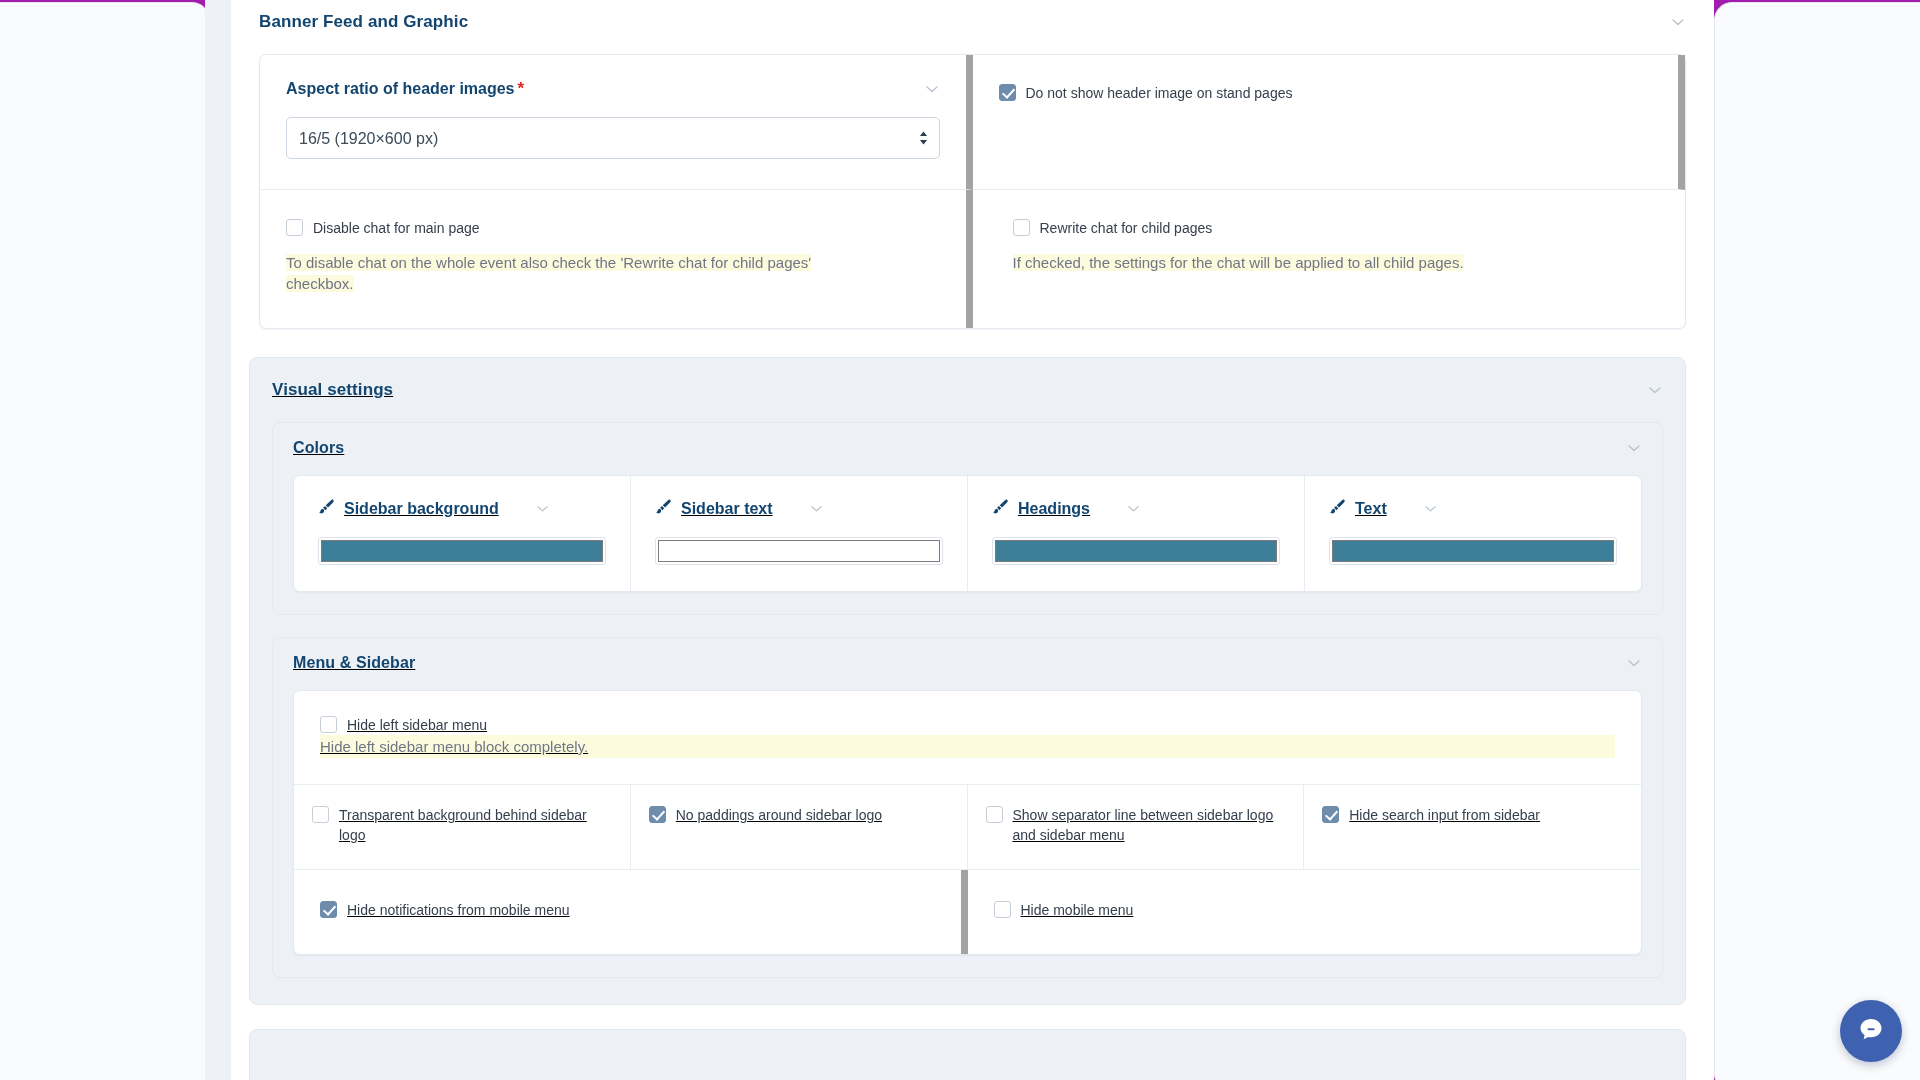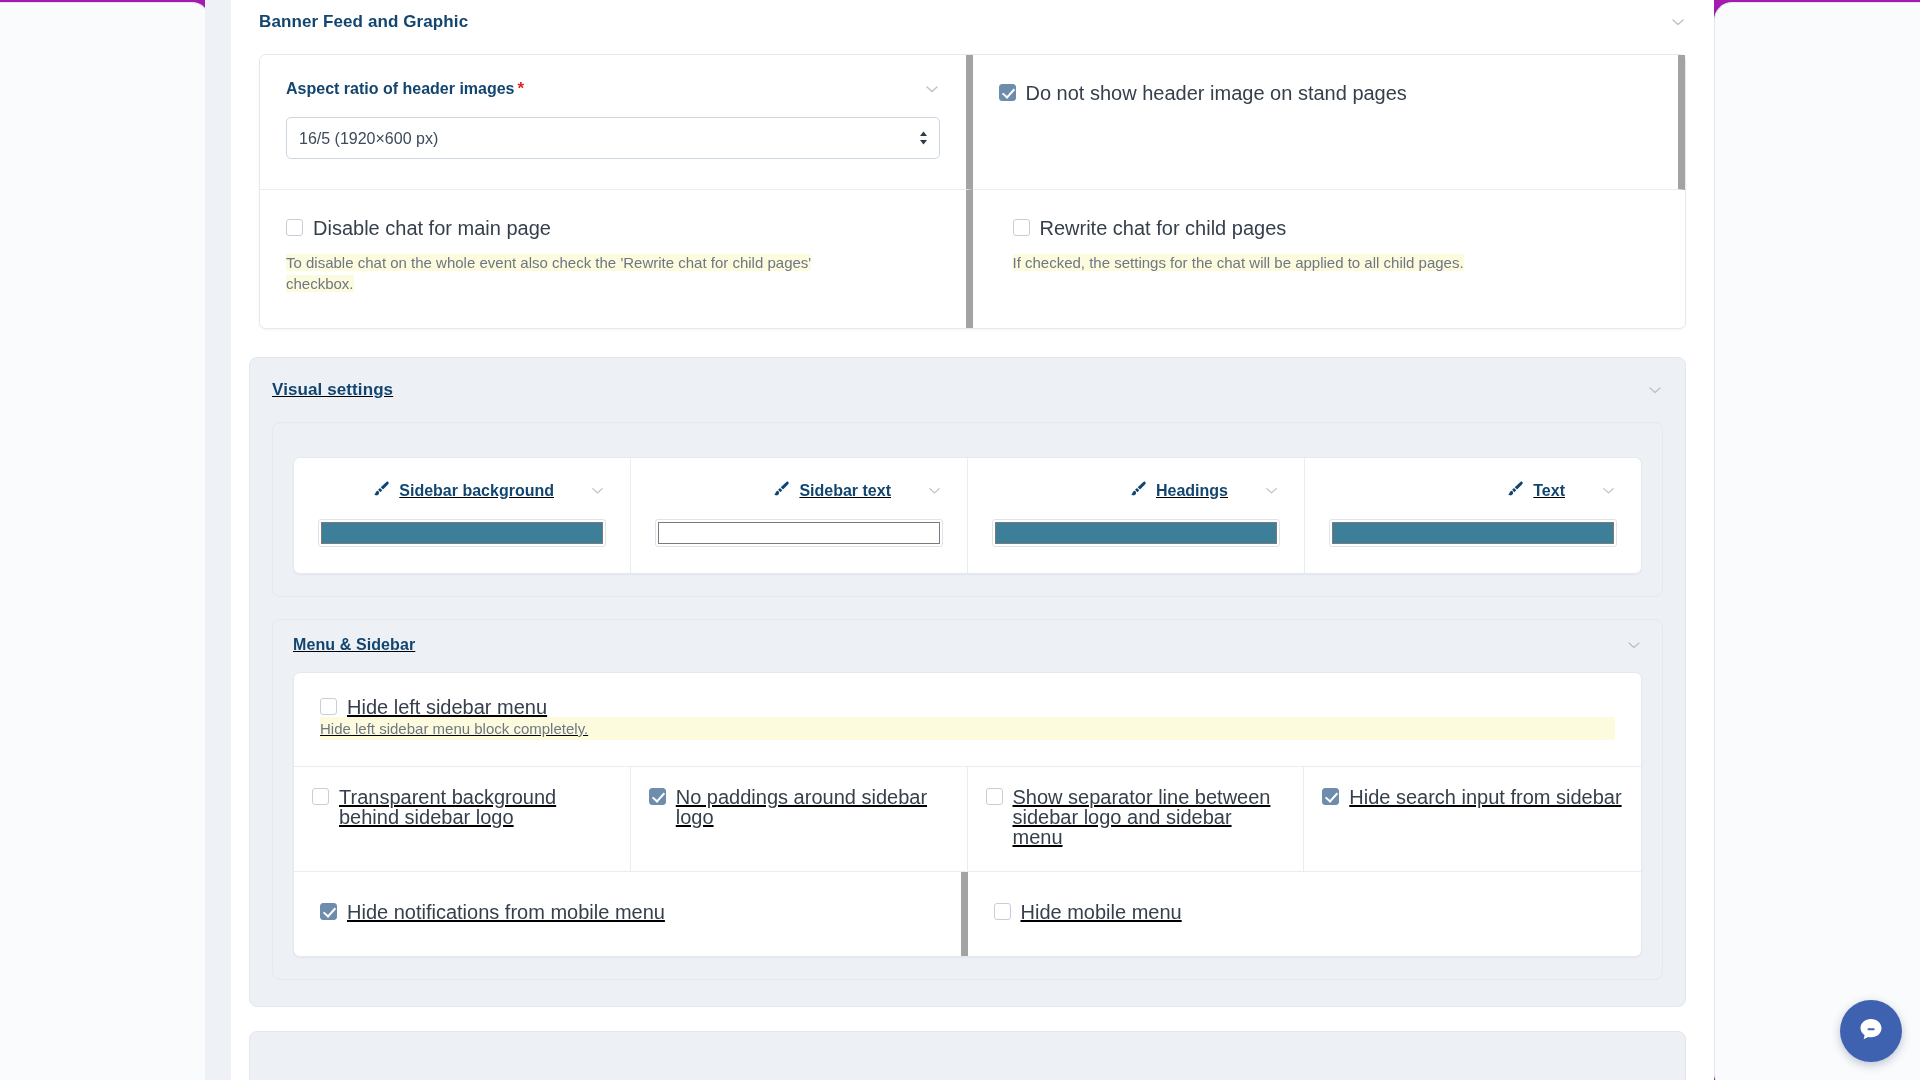--- a/index.html
+++ b/index.html
@@ -95,21 +95,21 @@
     border: 1px solid #c6ced8; background: #fff;
     position: relative;
   }
   .cb.checked { background: #6e8dad; border-color: #6e8dad; }
   .cb.checked::after {
     content: ""; position: absolute;
     left: 5px; top: 1px; width: 5px; height: 10px;
     border: solid #fff; border-width: 0 2px 2px 0;
     transform: rotate(42deg);
   }
-  .cblabel { font-size: 20px; color: #36404d; line-height: 20px; }
+  .cblabel { font-size: 14px; color: #36404d; line-height: 20px; }
 
   .hint {
     background: #fdfbdd; color: #6f7684;
     font-size: 15px; line-height: 21px;
     display: inline;
     box-decoration-break: clone; -webkit-box-decoration-break: clone;
   }
   .hint-wrap { margin-top: 14px; }
 
   
@@ -126,21 +126,21 @@
 
   
   .colorcards { display: flex; }
   .colorcard {
     background: #fff; border-right: 1px solid #e9edf2;
     padding: 22px 24px 26px 24px;
     flex: 1 1 0; min-width: 0;
   }
   .colorcard:first-child { border-radius: 7px 0 0 7px; }
   .colorcard:last-child { border-right: none; border-radius: 0 7px 7px 0; }
-  .cc-head { display: flex; align-items: center; justify-content: flex-end; gap: 36px; }
+  .cc-head { display: flex; align-items: center; justify-content: flex-start; gap: 36px; }
   .cc-title { display: flex; align-items: center; gap: 9px; font-size: 16px; font-weight: bold; color: #12456f; }
   .swatch-outer {
     margin-top: 18px;
     border: 1px solid #dde4ec; border-radius: 3px;
     padding: 2px; background: #fff;
   }
   .swatch {
     height: 22px; border: 1px solid #7b7b7b;
   }
 
@@ -238,20 +238,28 @@
       <div class="panel-head" style="padding:0 22px;">
         <div class="panel-title">Visual settings</div>
         <span class="chev">
           <svg width="16" height="16" viewBox="0 0 16 16" fill="none">
               <path d="M3 6l5 4.5L13 6" stroke="currentColor" stroke-width="1.3" stroke-linecap="round" stroke-linejoin="round"></path>
             </svg>
         </span>
       </div>
 
       <div class="sec-gray2" style="margin:22px 22px 0 22px; padding:16px 0 22px 0;">
+        <div class="panel-head" style="padding:0 20px;">
+          <div class="panel-title" style="font-size:16px;">Colors</div>
+          <span class="chev">
+            <svg width="16" height="16" viewBox="0 0 16 16" fill="none">
+                <path d="M3 6l5 4.5L13 6" stroke="currentColor" stroke-width="1.3" stroke-linecap="round" stroke-linejoin="round"></path>
+              </svg>
+          </span>
+        </div>
 
         <div class="card colorcards" style="margin:18px 20px 0 20px;">
 
           <div class="colorcard">
             <div class="cc-head">
               <div class="cc-title">
                 <span>
                   <svg width="17" height="17" viewBox="0 0 20 20" fill="none">
                     <path d="M18 2.4c-.7-.8-1.8-.6-2.6.1L9.1 8.5l2.7 2.7 6.1-6.2c.7-.8.8-1.9.1-2.6z" fill="#12456f"></path>
                     <path d="M8.2 9.4l2.7 2.7-2.2 2.2-2.7-2.7 2.2-2.2z" fill="#12456f"></path>

